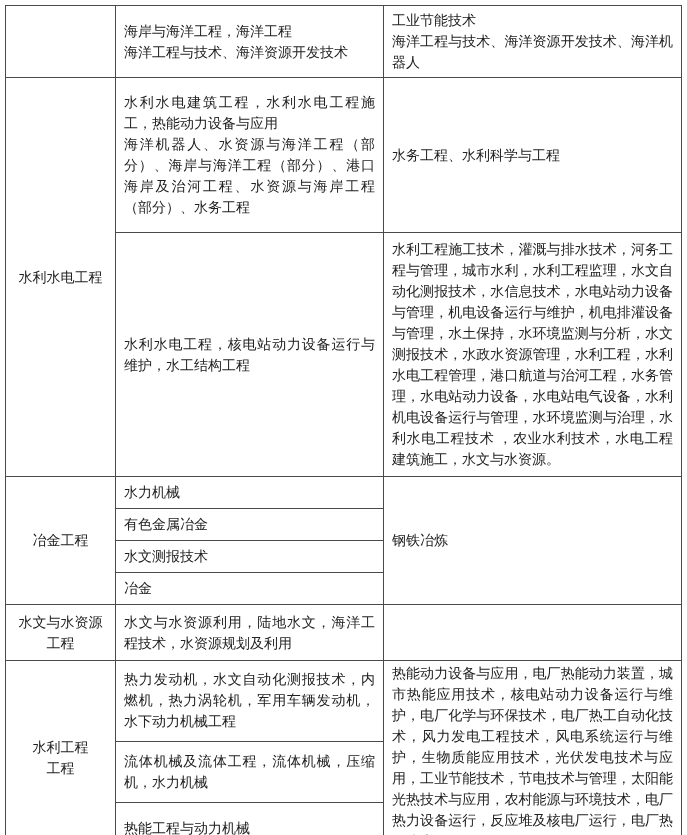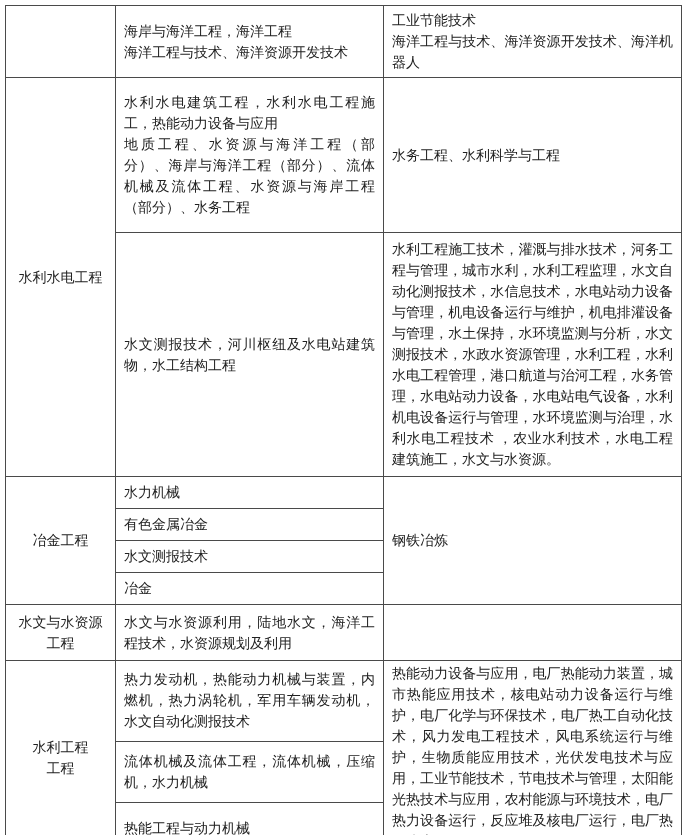--- a/index.html
+++ b/index.html
@@ -74,30 +74,30 @@
           <p class="para">海洋工程与技术、海洋资源开发技术、海洋机器人</p>
         </td>
       </tr>
 
       <tr class="h155">
         <td class="cat" rowspan="2">
           <span class="cat-line">水利水电工程</span>
         </td>
         <td>
           <p class="para">水利水电建筑工程，水利水电工程施工，热能动力设备与应用</p>
-          <p class="para">地质工程、水资源与海洋工程（部分）、海岸与海洋工程（部分）、流体机械及流体工程、水资源与海岸工程（部分）、水务工程</p>
+          <p class="para">海洋机器人、水资源与海洋工程（部分）、海岸与海洋工程（部分）、港口海岸及治河工程、水资源与海岸工程（部分）、水务工程</p>
         </td>
         <td>
           <p class="para">水务工程、水利科学与工程</p>
         </td>
       </tr>
 
       <tr class="h244">
         <td>
-          <p class="para">水文测报技术，河川枢纽及水电站建筑物，水工结构工程</p>
+          <p class="para">水利水电工程，核电站动力设备运行与维护，水工结构工程</p>
         </td>
         <td>
           <p class="para">水利工程施工技术，灌溉与排水技术，河务工程与管理，城市水利，水利工程监理，水文自动化测报技术，水信息技术，水电站动力设备与管理，机电设备运行与维护，机电排灌设备与管理，水土保持，水环境监测与分析，水文测报技术，水政水资源管理，水利工程，水利水电工程管理，港口航道与治河工程，水务管理，水电站动力设备，水电站电气设备，水利机电设备运行与管理，水环境监测与治理，水利水电工程技术 ，农业水利技术，水电工程建筑施工，水文与水资源。</p>
         </td>
       </tr>
 
       <tr class="h32">
         <td class="cat" rowspan="4">
           <span class="cat-line">冶金工程</span>
         </td>
@@ -136,21 +136,21 @@
           <p class="para"></p>
         </td>
       </tr>
 
       <tr class="h70">
         <td class="cat" rowspan="3">
           <span class="cat-line">水利工程</span>
           <span class="cat-line">工程</span>
         </td>
         <td>
-          <p class="para">热力发动机，热能动力机械与装置，内燃机，热力涡轮机，军用车辆发动机，水文自动化测报技术</p>
+          <p class="para">热力发动机，水文自动化测报技术，内燃机，热力涡轮机，军用车辆发动机，水下动力机械工程</p>
         </td>
         <td rowspan="3">
           <p class="para">热能动力设备与应用，电厂热能动力装置，城市热能应用技术，核电站动力设备运行与维护，电厂化学与环保技术，电厂热工自动化技术，风力发电工程技术，风电系统运行与维护，生物质能应用技术，光伏发电技术与应用，工业节能技术，节电技术与管理，太阳能光热技术与应用，农村能源与环境技术，电厂热力设备运行，反应堆及核电厂运行，电厂热工仪表及</p>
         </td>
       </tr>
       <tr class="h53">
         <td>
           <p class="para">流体机械及流体工程，流体机械，压缩机，水力机械</p>
         </td>
       </tr>

